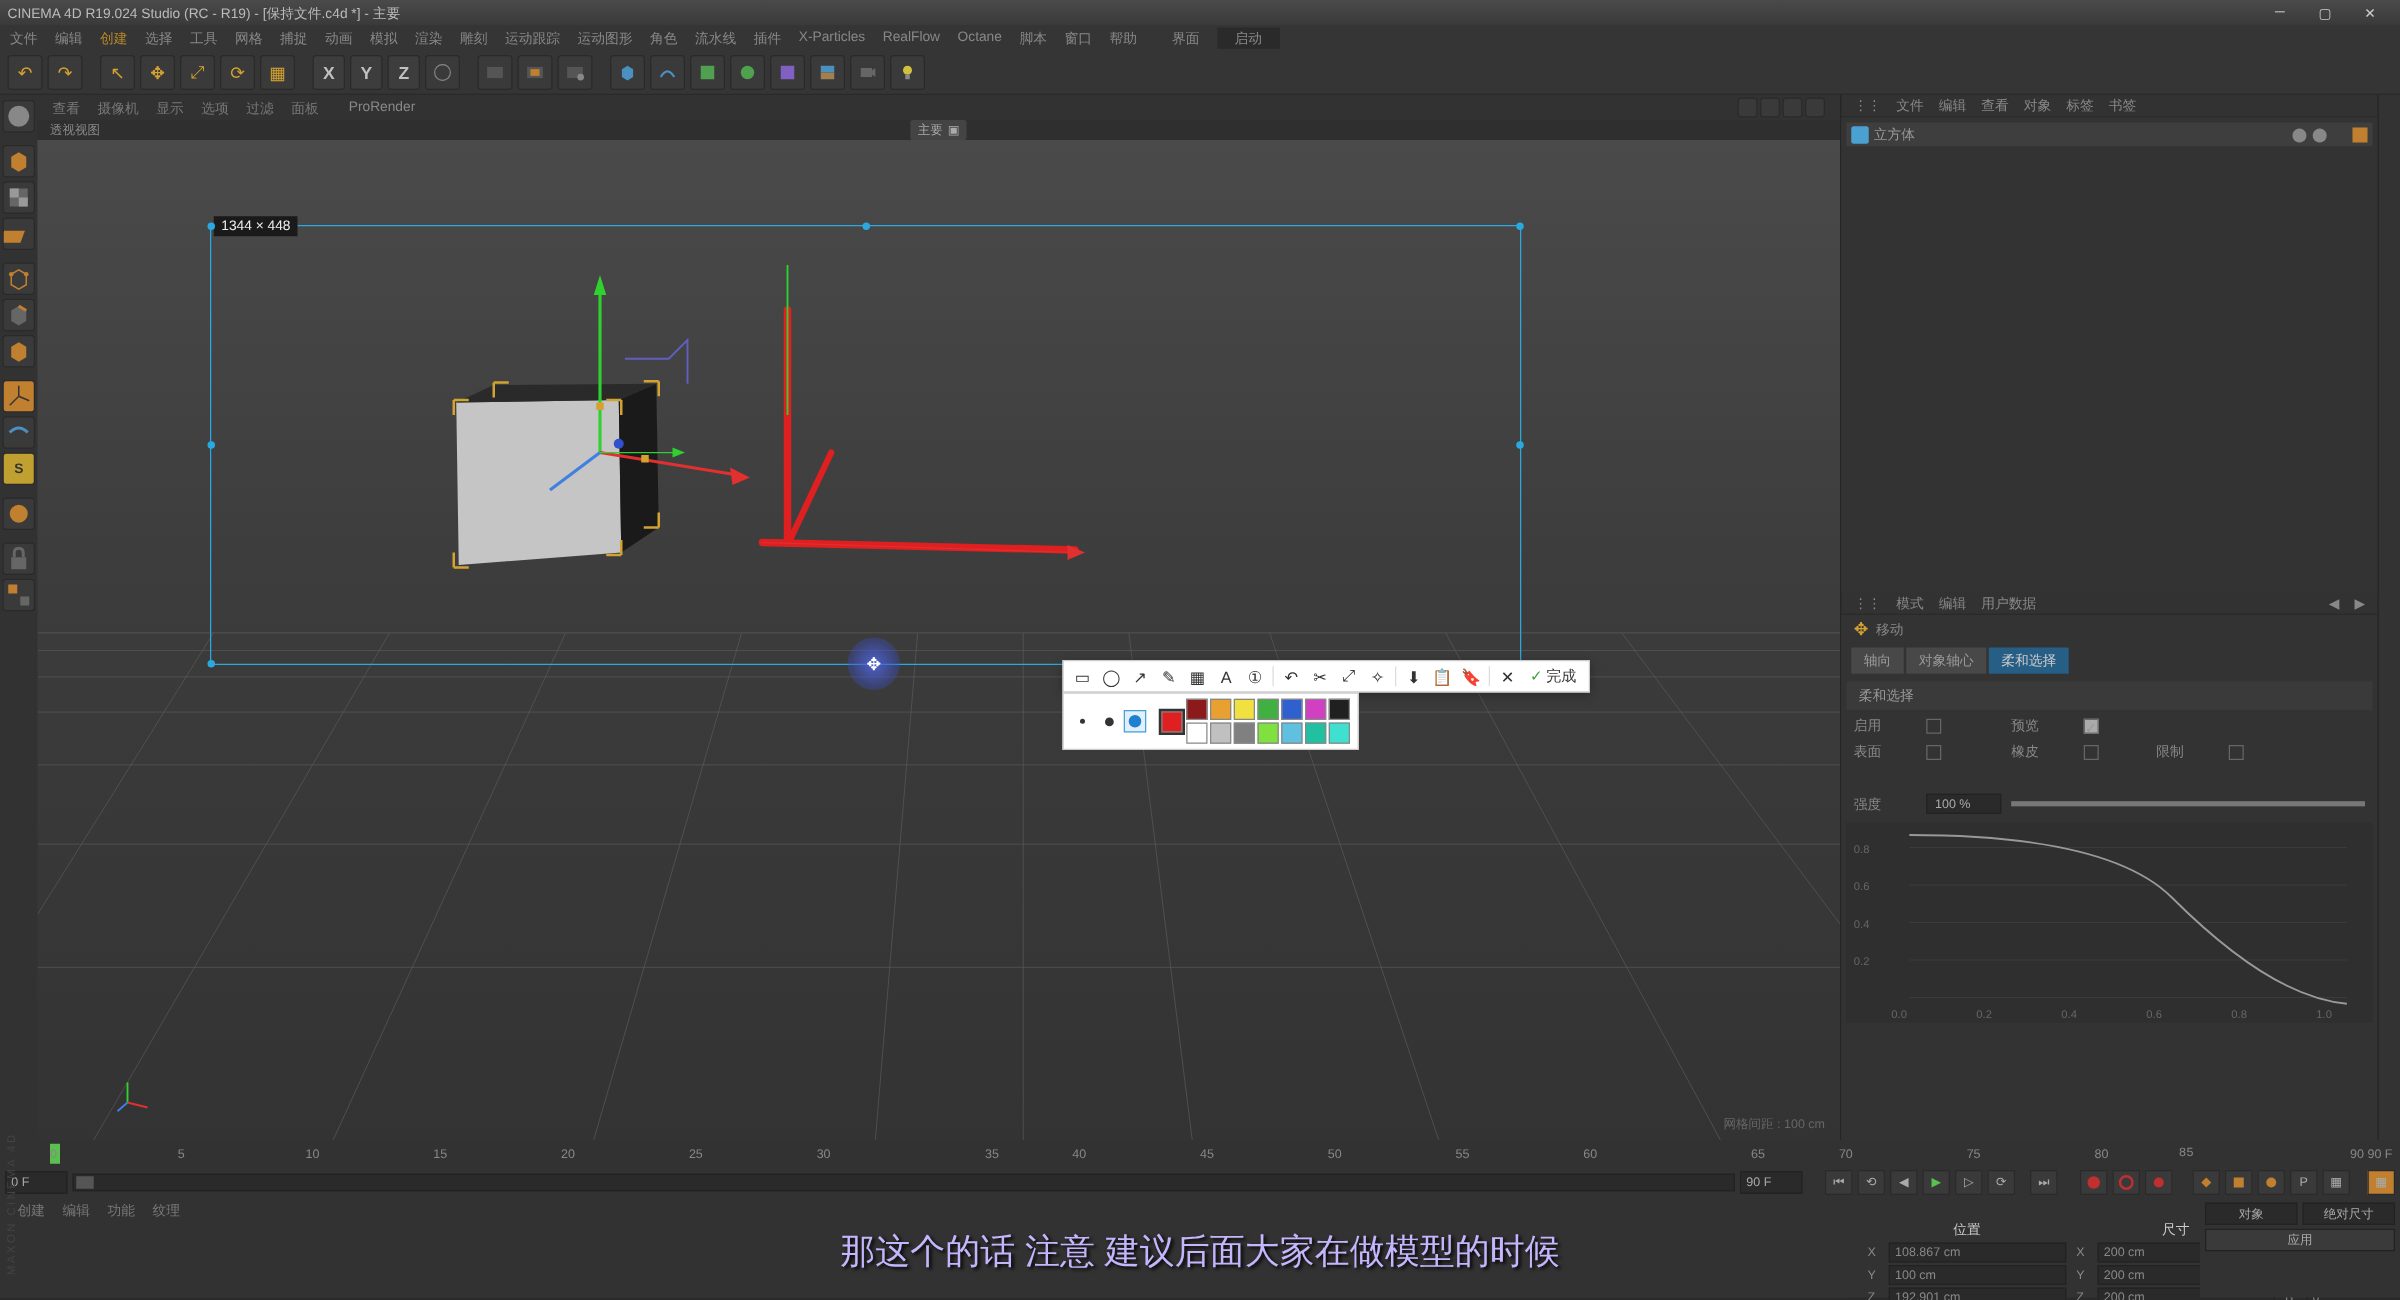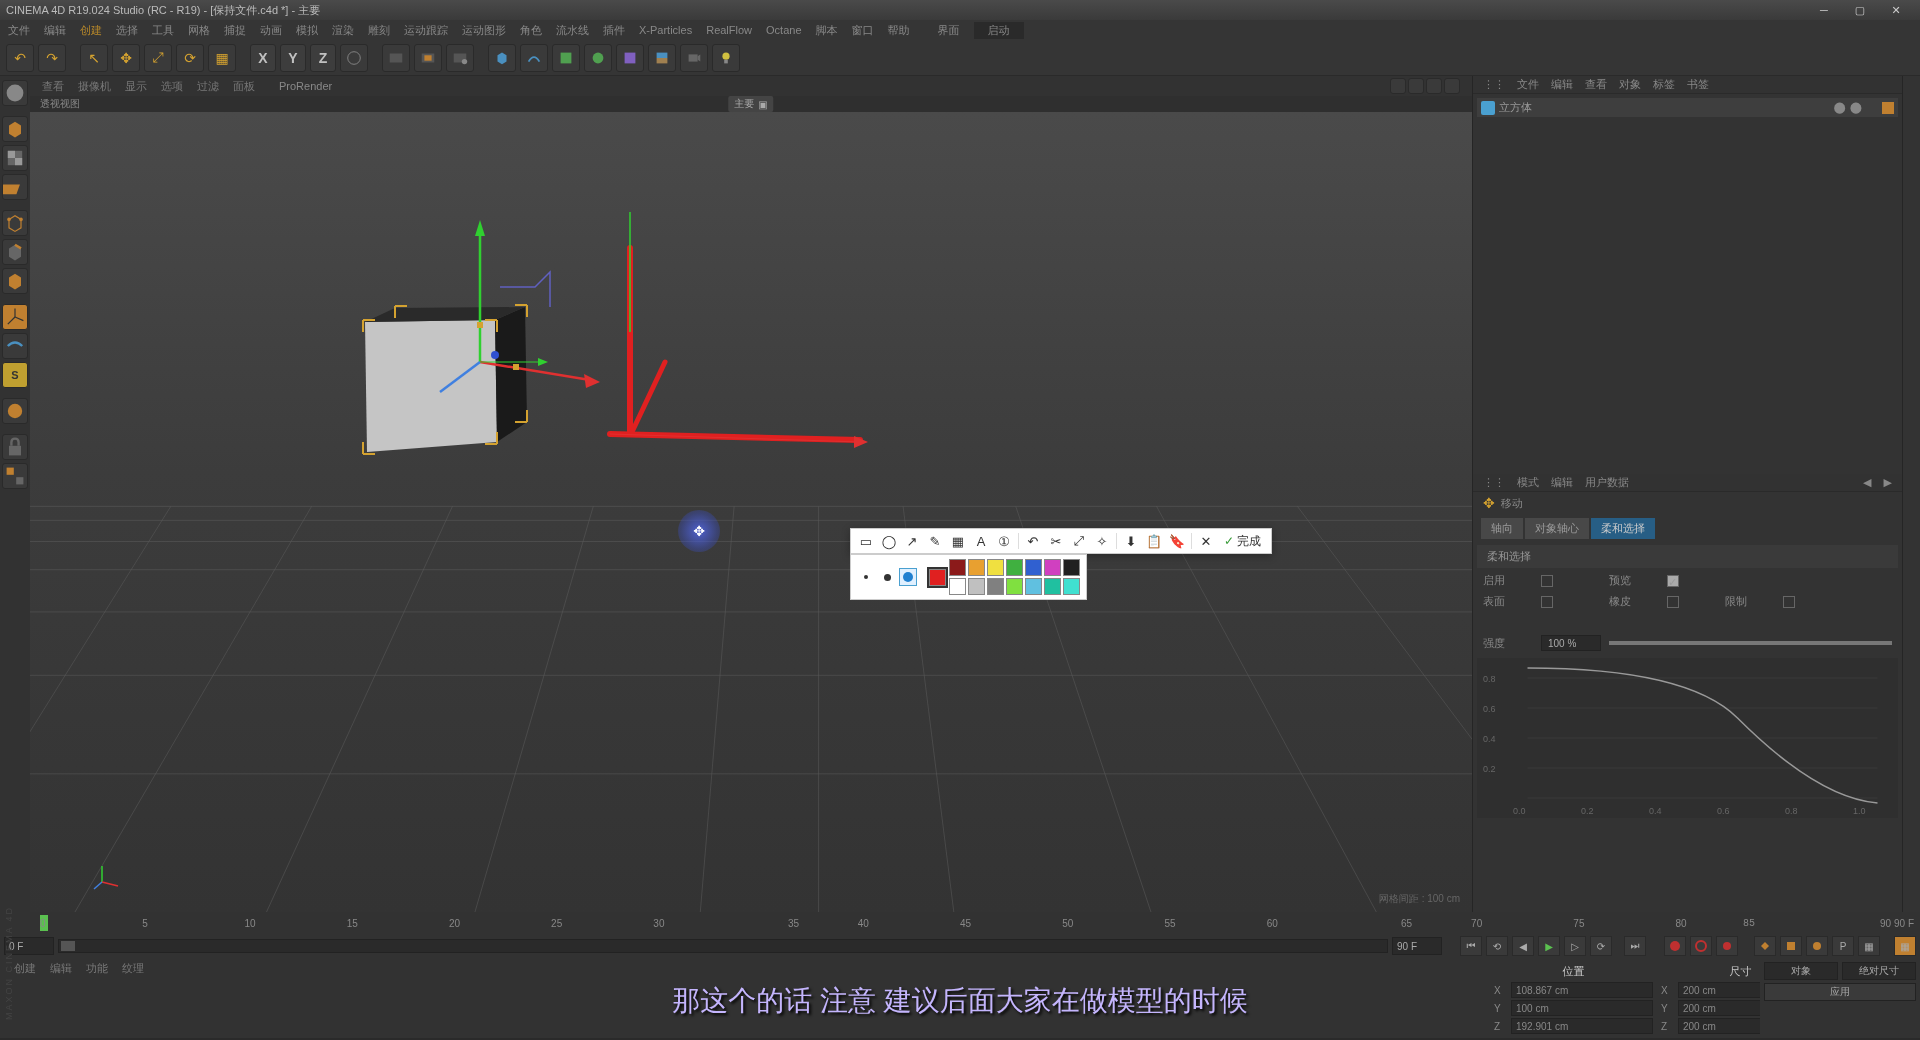--- a/index.html
+++ b/index.html
@@ -52,21 +52,21 @@
 .timeline-bar { height: 22px; background: #323232; display: flex; align-items: center; padding: 0 8px; position: relative; }
 .timeline-bar .frame-tick { position: absolute; color: #888; font-size: 10px; }
 .frame-cursor { position: absolute; width: 8px; height: 16px; background: #5bc050; top: 3px; }
 .playback-bar { height: 24px; background: #323232; display: flex; align-items: center; padding: 0 4px; gap: 4px; }
 .frame-box { width: 50px; height: 18px; background: #2a2a2a; border: 1px solid #222; display: flex; align-items: center; padding: 0 4px; color: #aaa; font-size: 10px; }
 .scrub { flex: 1; height: 14px; background: #2a2a2a; border: 1px solid #222; position: relative; }
 .play-btn { width: 22px; height: 20px; background: #3a3a3a; border: 1px solid #2a2a2a; display: flex; align-items: center; justify-content: center; color: #aaa; font-size: 10px; }
 .play-btn.or svg { fill: #c08030; }
 .mat-bar { height: 20px; display: flex; align-items: center; gap: 14px; padding: 0 14px; color: #777; font-size: 11px; background: #323232; }
 .coord-bar { height: 60px; background: #323232; display: flex; padding: 4px 10px; }
-.coord-col { flex: 1; }
+.coord-col { flex: 1; margin-top: 12px; }
 .coord-col .hdr { color: #ccc; font-size: 11px; text-align: center; padding: 2px; }
 .coord-col .val { display: flex; gap: 3px; padding: 1px 4px; align-items: center; }
 .coord-col .val span:first-child { width: 14px; color: #888; font-size: 10px; }
 .coord-col .val .num { flex: 1; background: #2a2a2a; border: 1px solid #222; color: #888; font-size: 10px; padding: 1px 4px; height: 16px; }
 .status-bar { height: 20px; background: #2a2a2a; color: #666; font-size: 10px; display: flex; align-items: center; padding: 0 10px; }
 .subtitle-overlay { position: absolute; bottom: 20px; left: 50%; transform: translateX(-50%); color: #c4b5fd; font-size: 28px; text-shadow: 2px 2px 3px #000; z-index: 100; white-space: nowrap; }
 .anno-toolbar { position: absolute; background: #fff; border: 1px solid #ccc; display: flex; align-items: center; padding: 3px 6px; gap: 5px; z-index: 50; box-shadow: 0 2px 8px rgba(0,0,0,0.3); }
 .anno-btn { width: 18px; height: 18px; display: flex; align-items: center; justify-content: center; color: #333; font-size: 13px; cursor: pointer; }
 .anno-toolbar .sep { width: 1px; height: 16px; background: #ddd; }
 .color-row { position: absolute; background: #fff; border: 1px solid #ccc; padding: 4px 6px; display: flex; gap: 3px; align-items: center; z-index: 50; }
@@ -321,20 +321,30 @@
             <line x1="400" y1="280" x2="260" y2="760"></line>
           <line x1="500" y1="280" x2="460" y2="760"></line>
             <line x1="560" y1="280" x2="560" y2="760"></line>
           <line x1="620" y1="280" x2="680" y2="760"></line>
             <line x1="700" y1="280" x2="860" y2="760"></line>
           <line x1="800" y1="280" x2="1060" y2="760"></line>
             <line x1="900" y1="280" x2="1260" y2="760"></line>
         </g>
       </svg>
 
+      <div class="sel-frame" style="left:138px;top:68px;width:1049px;height:352px">
+        <div class="dim-label" style="left:2px;top:-8px">1344 × 448</div>
+        <div class="sel-handle" style="left:-3px;top:-3px"></div>
+        <div class="sel-handle" style="right:-3px;top:-3px"></div>
+        <div class="sel-handle" style="left:-3px;bottom:-3px"></div>
+        <div class="sel-handle" style="right:-3px;bottom:-3px"></div>
+        <div class="sel-handle" style="left:50%;top:-3px;margin-left:-3px"></div>
+        <div class="sel-handle" style="left:-3px;top:50%;margin-top:-3px"></div>
+        <div class="sel-handle" style="right:-3px;top:50%;margin-top:-3px"></div>
+      </div>
 
       <svg class="cube3d" style="left:295px;top:190px;width:210px;height:180px" viewBox="0 0 210 180">
         <polygon points="40,20 170,18 172,140 42,150" fill="#c5c5c5"></polygon>
         <polygon points="170,18 200,5 202,120 172,140" fill="#1a1a1a"></polygon>
         <polygon points="40,20 70,6 200,5 170,18" fill="#2a2a2a"></polygon>
 
         <g stroke="#d4a230" stroke-width="2" fill="none">
           <path d="M38 18 L38 30 M38 18 L50 18"></path>
             <path d="M172 18 L160 18 M172 18 L172 30"></path>
           <path d="M38 152 L38 140 M38 152 L50 152"></path>

